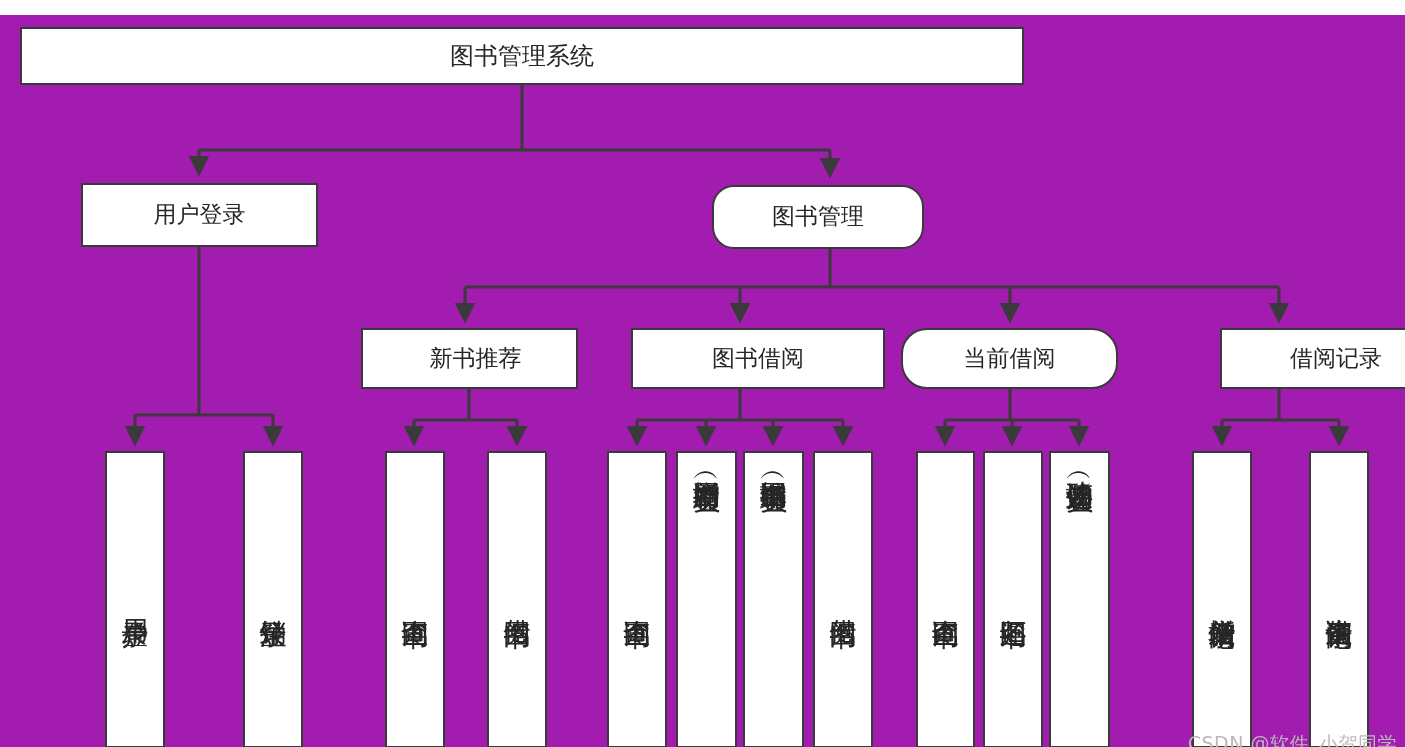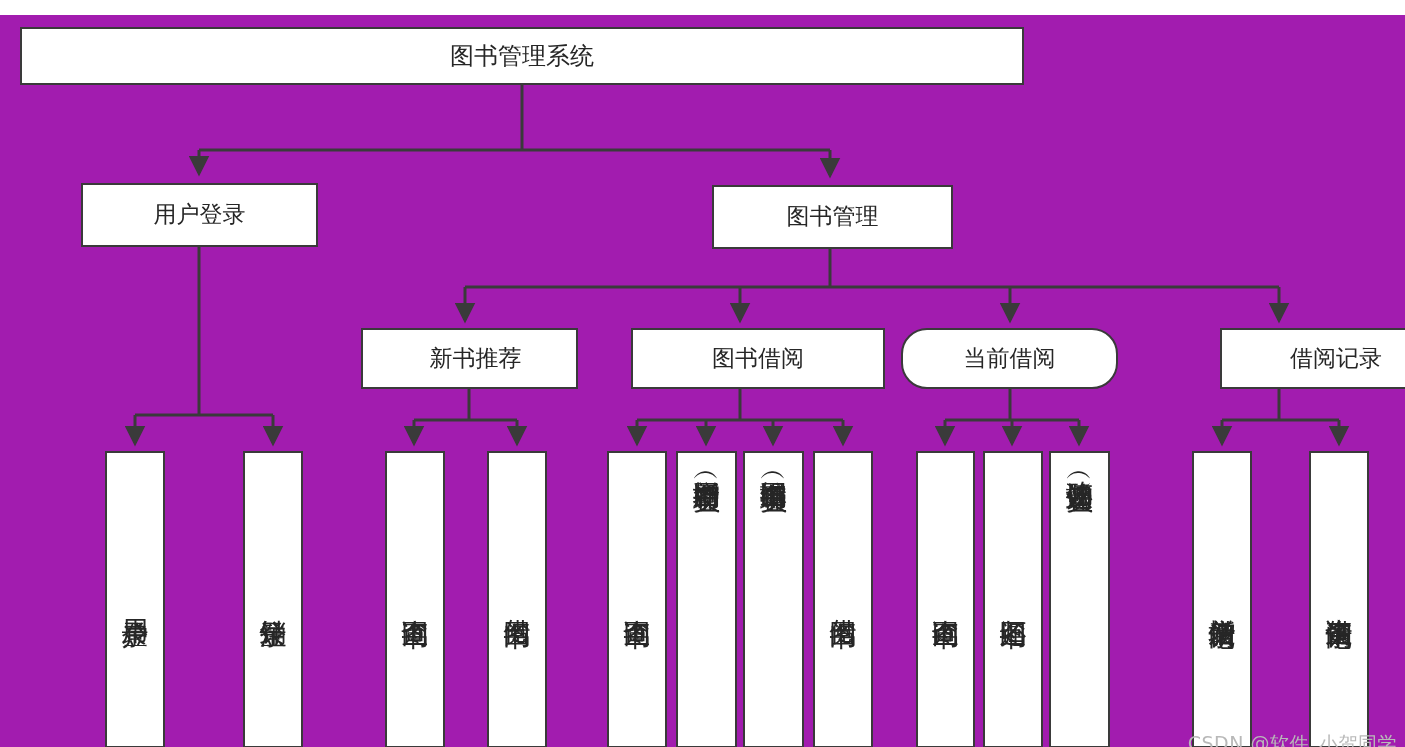--- a/index.html
+++ b/index.html
@@ -135,21 +135,21 @@
     </g>
   </svg>
 
   <div class="node h-node" id="node-root" style="left:20px; top:12px; width:1004px; height:58px;">
     <span class="node-label">图书管理系统</span>
   </div>
 
   <div class="node h-node" style="left:81px; top:168px; width:237px; height:64px;">
     <span class="node-label">用户登录</span>
   </div>
-  <div class="node h-node" style="left:712px; top:170px; width:241px; height:64px;">
+  <div class="node h-node" style="left:712px; top:170px; width:212px; height:64px;border-radius:22px;">
     <span class="node-label">图书管理</span>
   </div>
 
   <div class="node h-node" style="left:361px; top:313px; width:217px; height:61px;padding-left:12px;">
     <span class="node-label">新书推荐</span>
   </div>
   <div class="node h-node" style="left:631px; top:313px; width:254px; height:61px;">
     <span class="node-label">图书借阅</span>
   </div>
   <div class="node h-node" style="left:901px; top:313px; width:217px; height:61px;border-radius:26px;">

